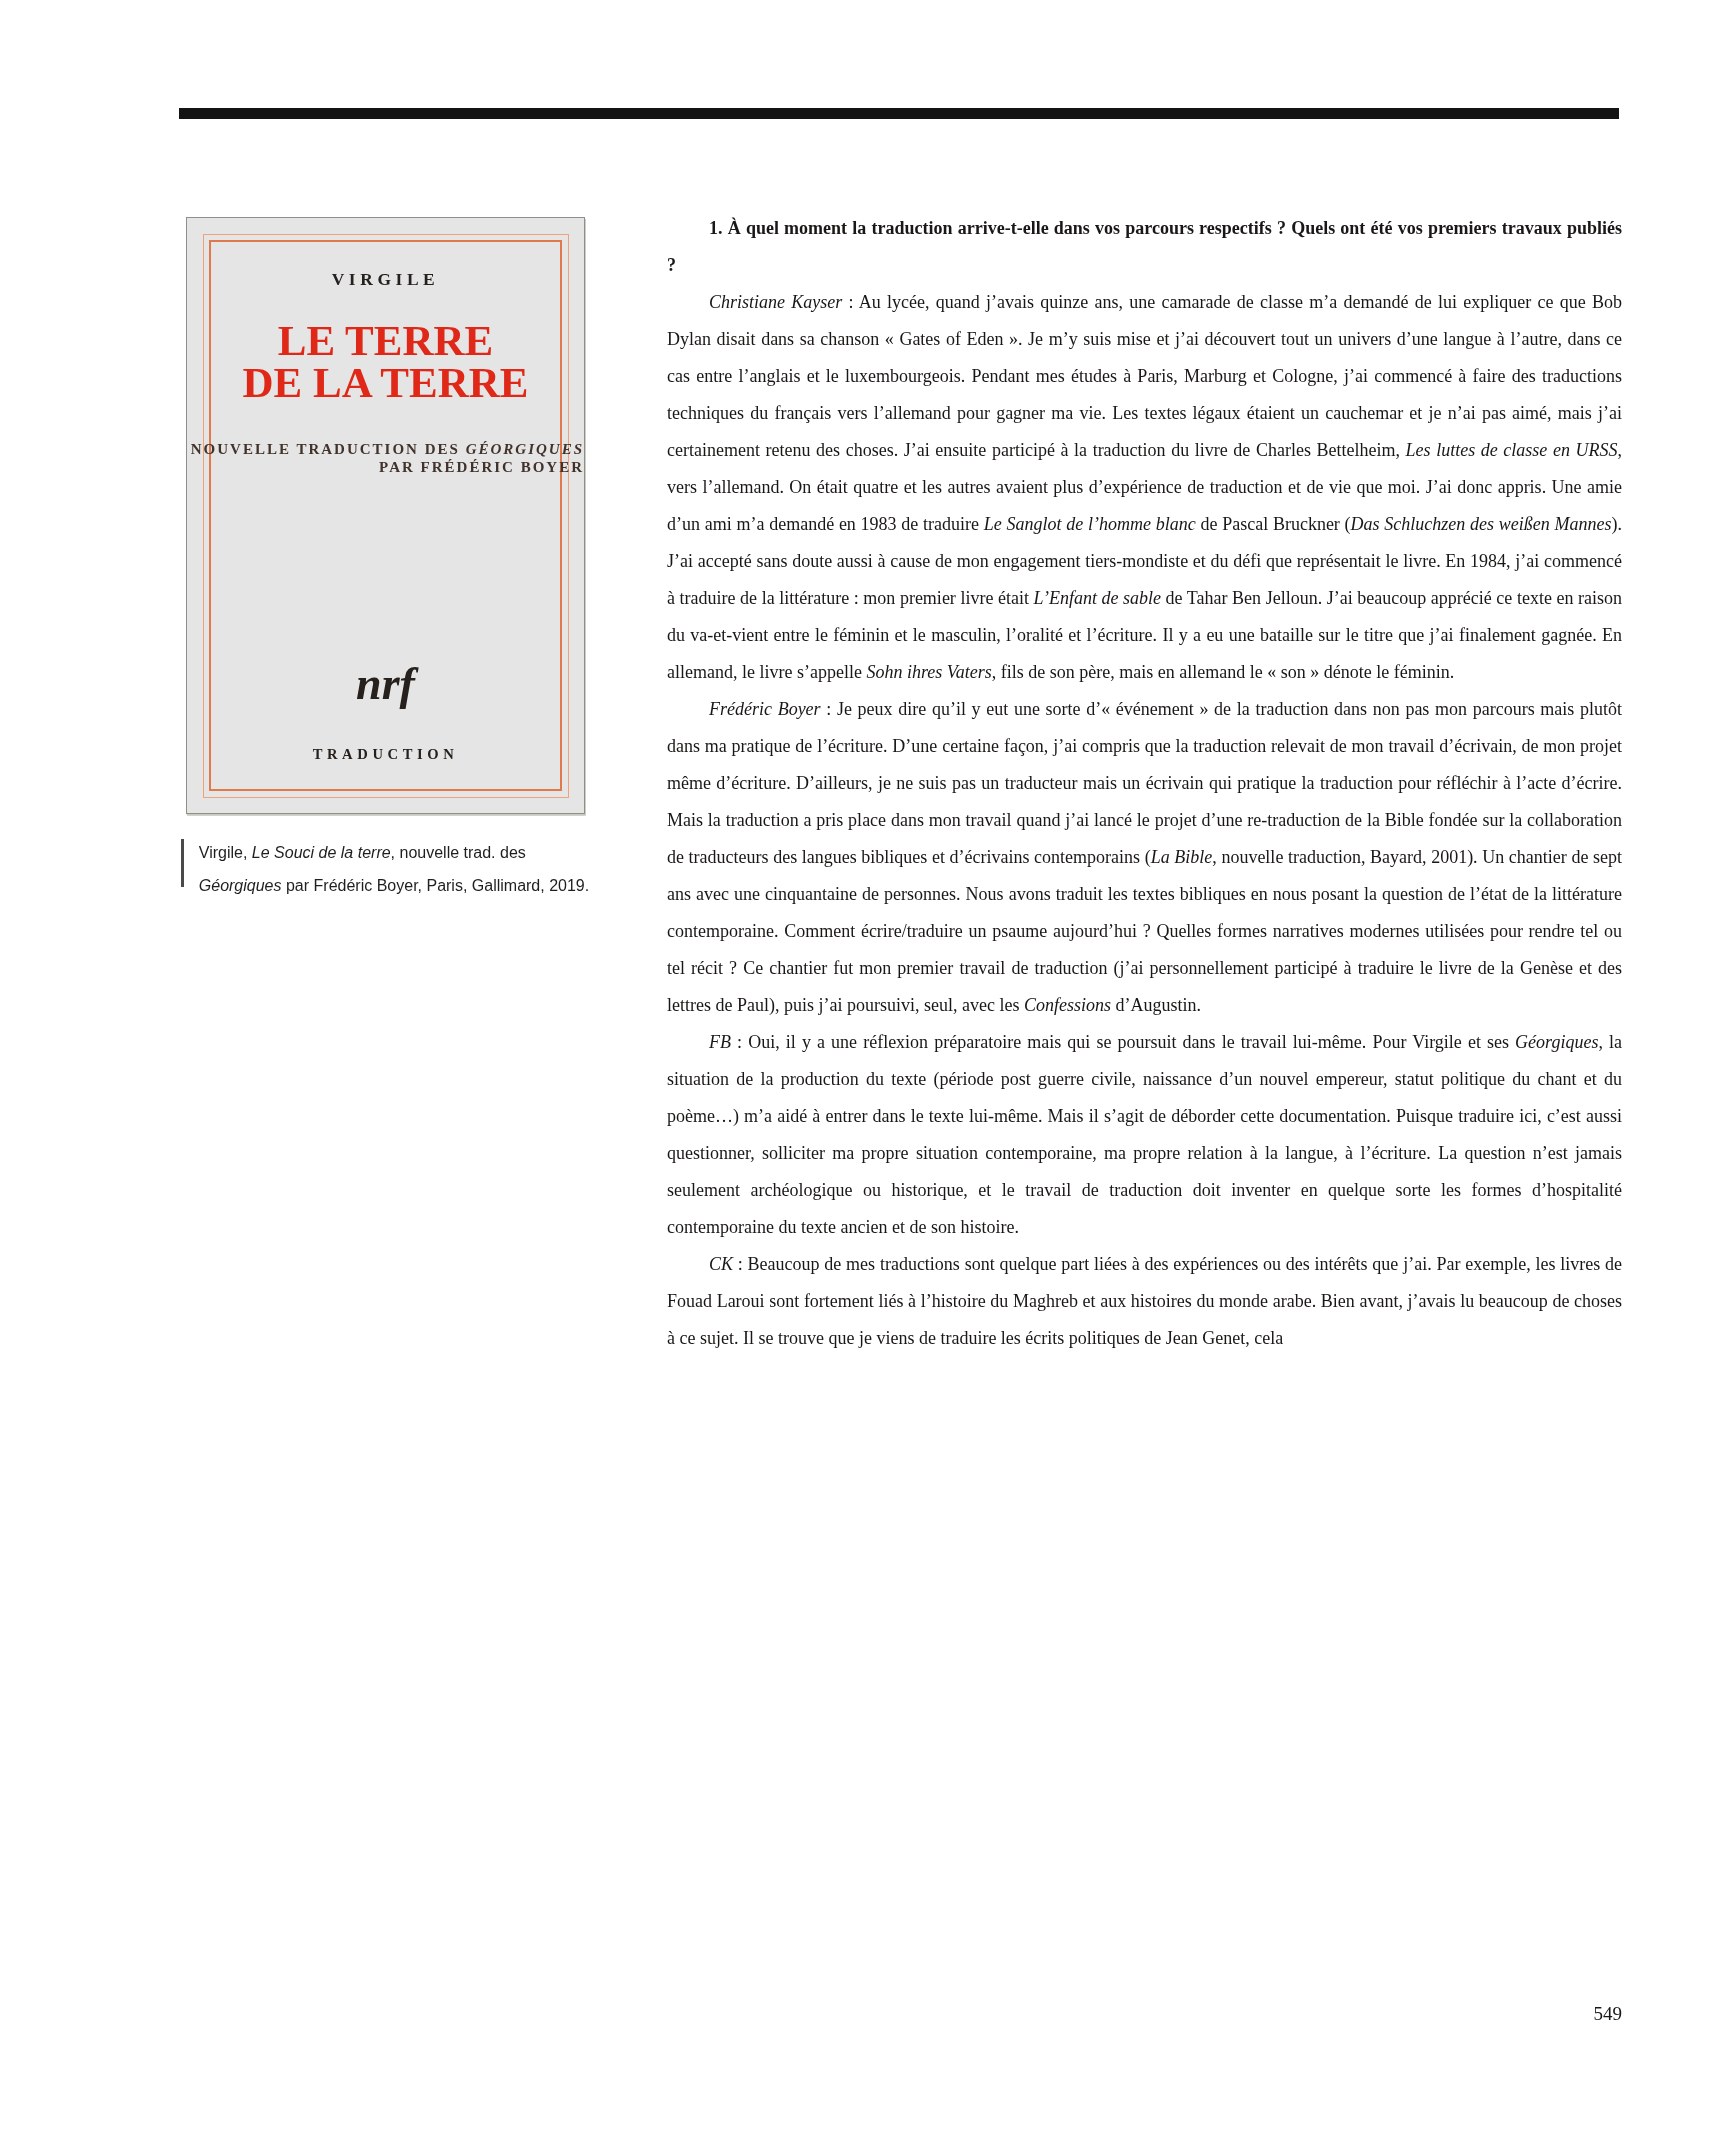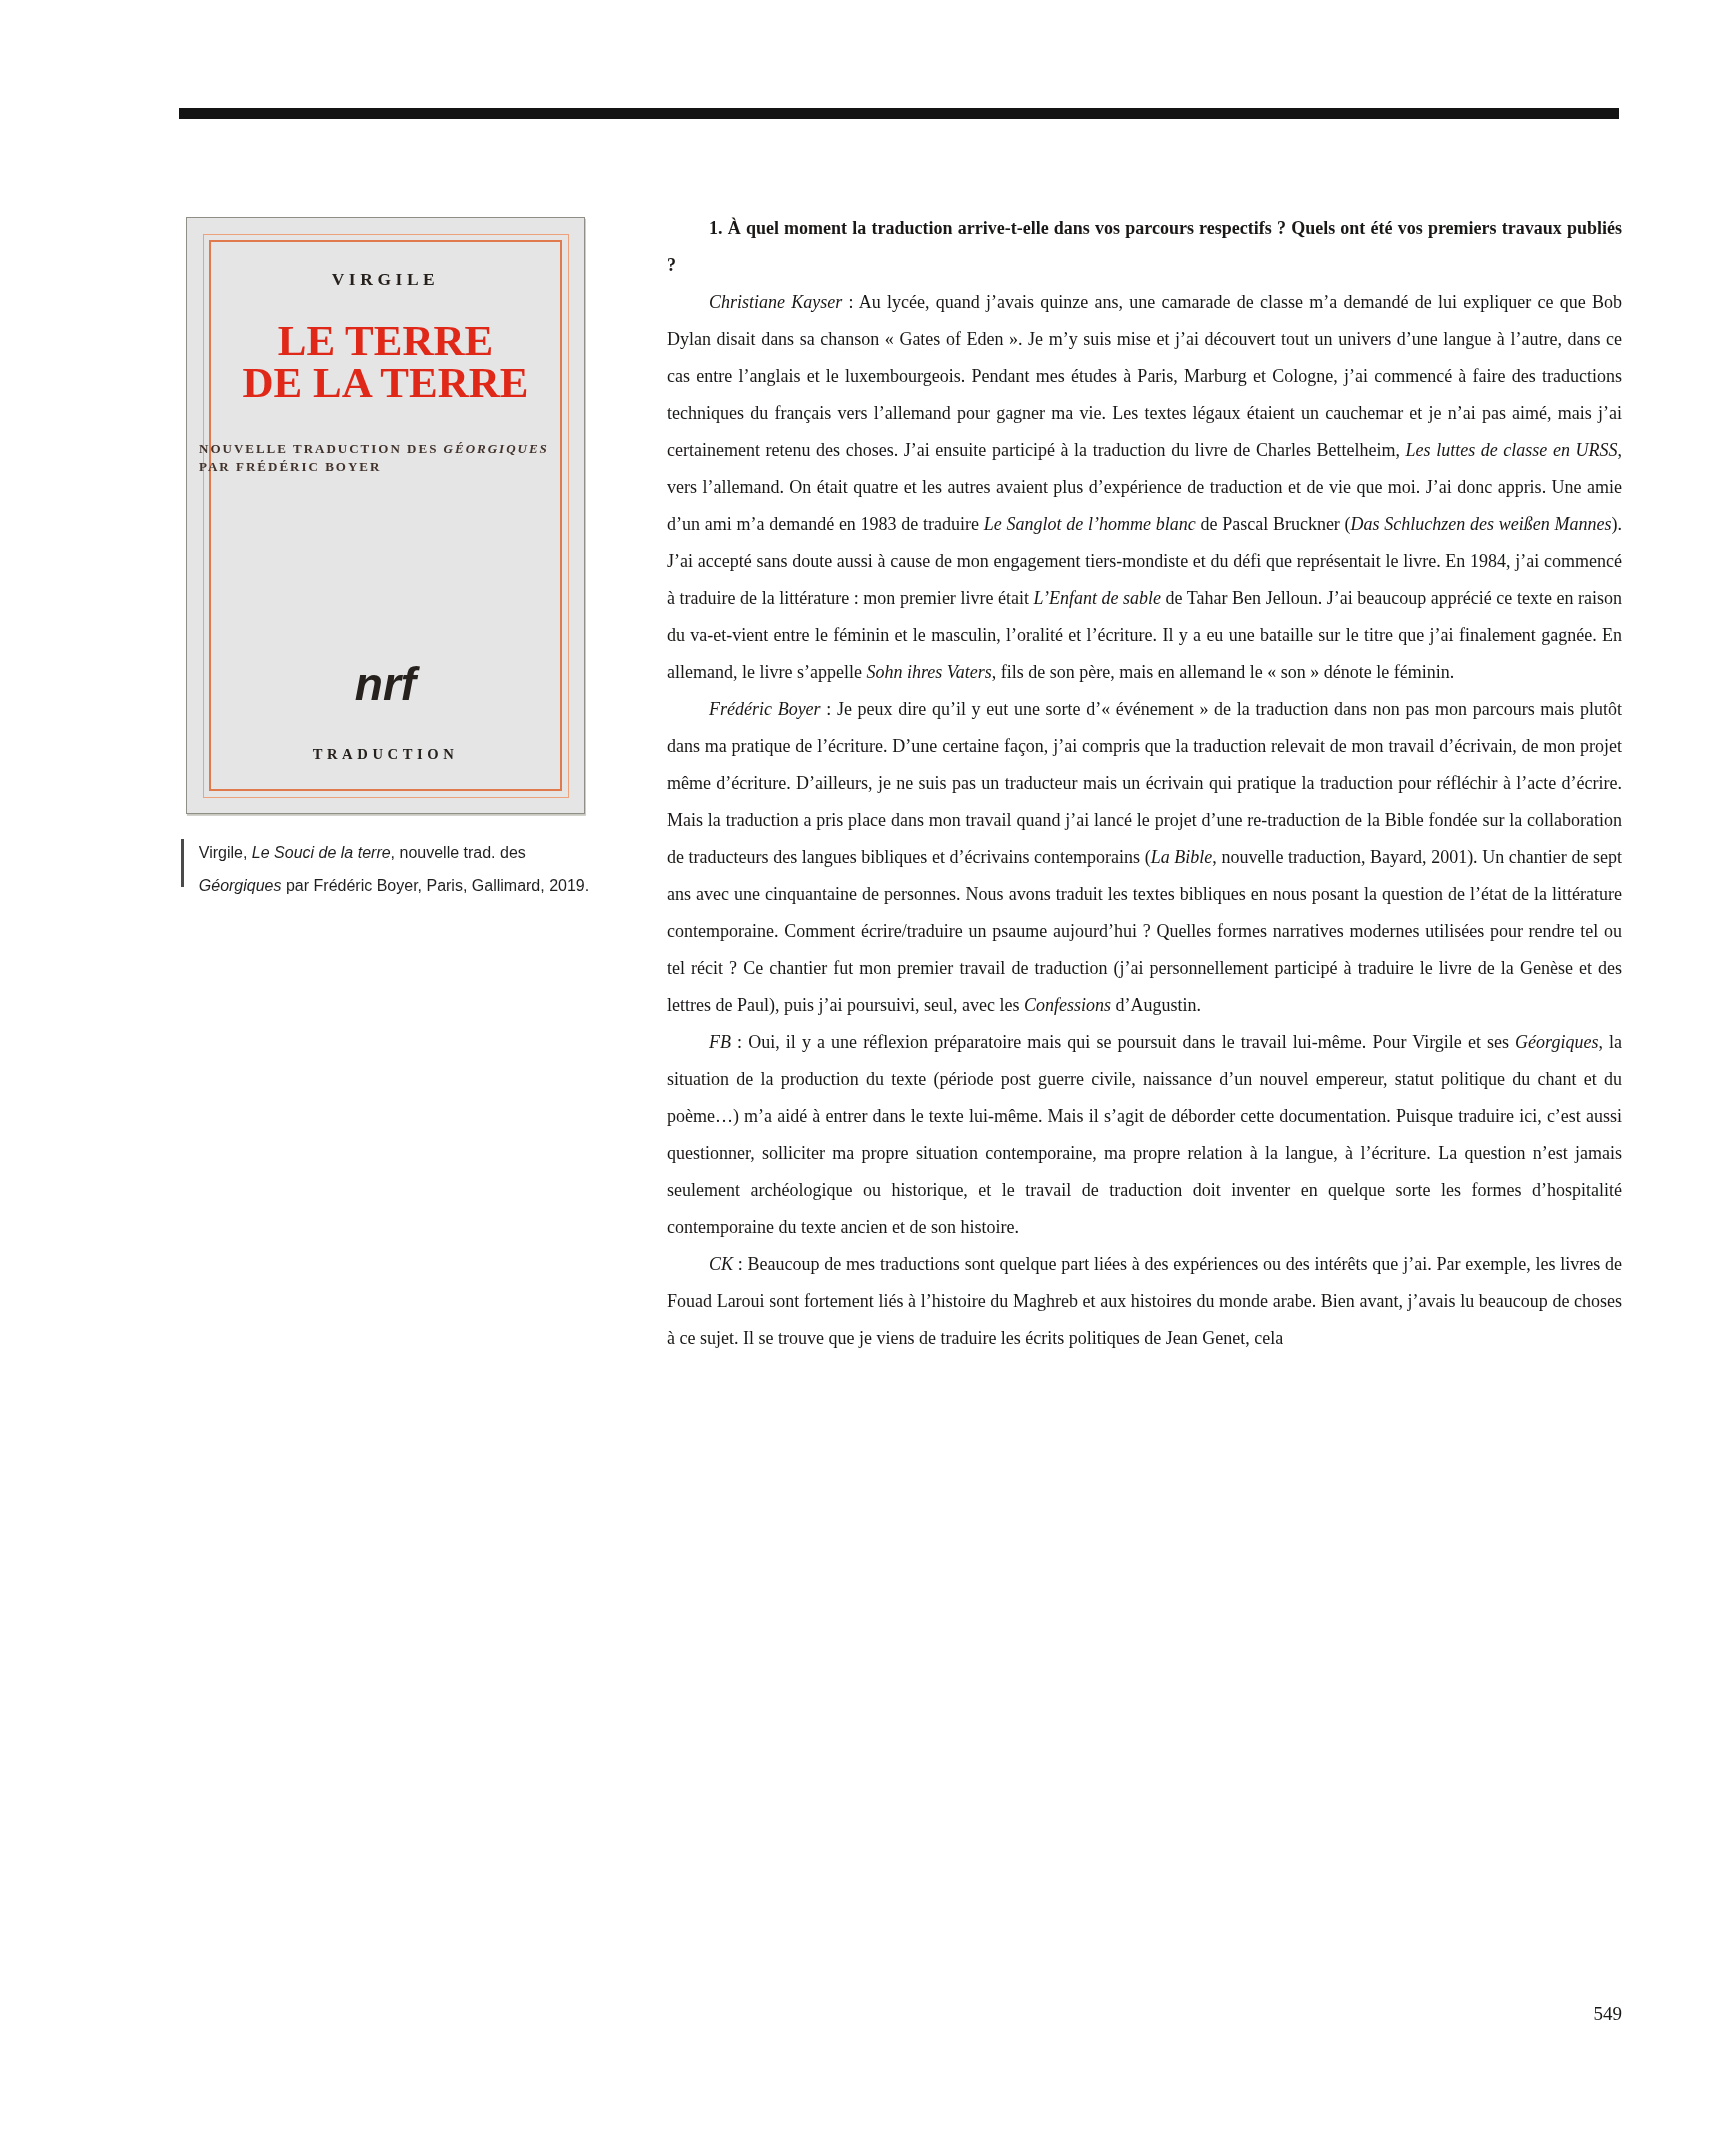--- a/index.html
+++ b/index.html
@@ -18,27 +18,27 @@
   .frame-inner{position:absolute;left:22px;top:22px;right:22px;bottom:22px;border:2.7px solid #e0794b;}
   .cover-author{
     position:absolute;left:0;top:51px;width:100%;text-align:center;
     font-size:17.4px;font-weight:bold;letter-spacing:4.6px;color:#26211d;
   }
   .cover-title{
     position:absolute;left:0;top:102px;width:100%;text-align:center;
     font-size:43px;line-height:42px;font-weight:bold;color:#e02818;letter-spacing:0px;
   }
   .cover-sub{
-    position:absolute;left:12px;width:100%;text-align:left;
-    font-size:13px;font-weight:bold;letter-spacing:2px;color:#41322b;
+    position:absolute;left:0;width:100%;text-align:right;
+    font-size:15px;font-weight:bold;letter-spacing:2px;color:#41322b;
   }
   .sub1{top:223px;} .sub2{top:241px;}
   .cover-nrf{
     position:absolute;left:0;top:439px;width:100%;text-align:center;
-    font-family:Liberation Sans, sans-serif;font-style:italic;font-weight:bold;
+    font-family:Liberation Serif, serif;font-style:italic;font-weight:bold;
     font-size:46px;color:#26211d;
   }
   .cover-pub{
     position:absolute;left:0;top:528px;width:100%;text-align:center;
     font-size:14.6px;font-weight:bold;letter-spacing:4.6px;color:#26211d;
   }
   .figcap{
     position:relative;margin-top:22px;padding-left:12.8px;width:393px;
     font-family:"Liberation Sans", sans-serif;font-size:16px;line-height:33px;color:#1f1f1f;
   }

